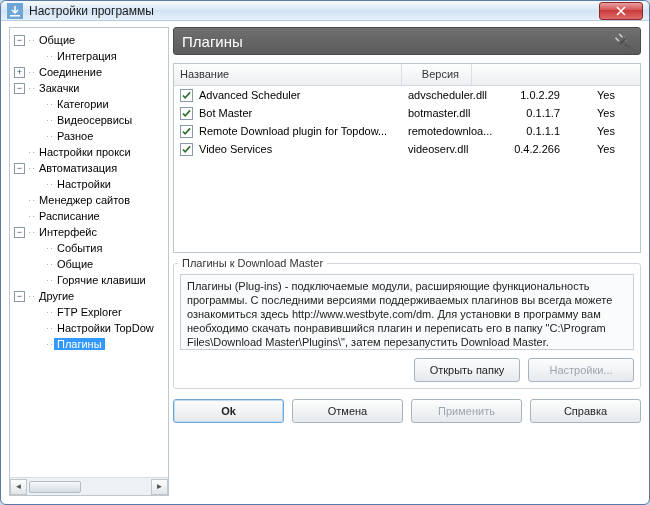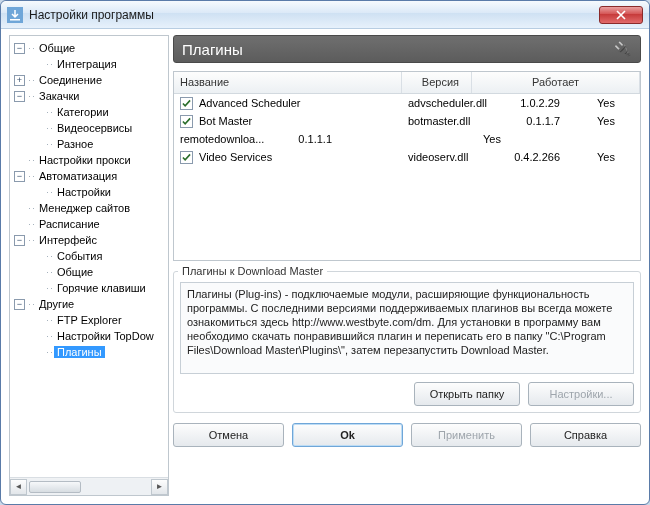--- a/index.html
+++ b/index.html
@@ -1,18 +1,18 @@
 <!DOCTYPE html>
 <html><head>
 <meta charset="utf-8">
 <style>
 * { box-sizing: border-box; margin: 0; padding: 0; }
 body { font-family: Tahoma, "Segoe UI", sans-serif; font-size: 11px; background: #d4e5f7; width: 650px; height: 505px; overflow: hidden; }
 .window { width: 650px; height: 505px; background: #fff; border: 1px solid #5a7ba8; border-radius: 6px; box-shadow: 0 0 8px rgba(0,0,0,0.2); display: flex; flex-direction: column; }
-.titlebar { height: 28px; background: linear-gradient(#f6fafd,#dbe9f7 45%,#cfe1f3 46%,#e7f1fb); border-bottom: 1px solid #b8cde2; display: flex; align-items: center; border-radius: 6px 6px 0 0; }
+.titlebar { height: 20px; background: linear-gradient(#f6fafd,#dbe9f7 45%,#cfe1f3 46%,#e7f1fb); border-bottom: 1px solid #b8cde2; display: flex; align-items: center; border-radius: 6px 6px 0 0; }
 .tb-icon { width: 16px; height: 16px; margin: 0 6px; }
 .tb-title { flex: 1; color: #1a1a1a; font-size: 12px; }
 .close-btn { width: 44px; height: 18px; margin-right: 6px; background: linear-gradient(#e9a0a0,#d45252 45%,#c63b3b 46%,#e26a6a); border: 1px solid #8a2a2a; border-radius: 3px; color: #fff; display: flex; align-items: center; justify-content: center; cursor: pointer; }
 .content { flex: 1; display: flex; padding: 6px 8px 8px 8px; gap: 4px; min-height: 0; }
 .sidebar { width: 160px; display: flex; flex-direction: column; border: 1px solid #bfc7ce; background: #fff; }
 .tree { flex: 1; overflow: hidden; padding: 4px 2px; }
 .node { display: flex; align-items: center; height: 16px; white-space: nowrap; cursor: default; }
 .node .tw { width: 11px; height: 11px; border: 1px solid #8a9aad; margin-right: 3px; display: flex; align-items: center; justify-content: center; font-size: 9px; line-height: 1; background: #fff; color: #37506e; flex-shrink: 0; }
 .node .sp { display: inline-block; flex-shrink: 0; }
 .dots { color: #9aa7b4; letter-spacing: 1px; font-size: 9px; flex-shrink: 0; }
@@ -32,21 +32,21 @@
 .col-f { flex: 0 0 100px; }
 .col-v { flex: 0 0 70px; text-align: right; padding-right: 12px !important; }
 .col-r { flex: 1; text-align: center; }
 .tbody { flex: 1; }
 .row { display: flex; height: 18px; align-items: center; }
 .row .cell { padding: 0 6px; overflow: hidden; text-overflow: ellipsis; white-space: nowrap; }
 .cb { width: 13px; height: 13px; border: 1px solid #8a9aad; background: #fff; margin-right: 6px; display: inline-flex; align-items: center; justify-content: center; flex-shrink: 0; }
 .cb svg { width: 9px; height: 9px; }
 .group { margin-top: 10px; border: 1px solid #d0d6db; border-radius: 3px; position: relative; padding: 10px 6px 6px 6px; }
 .group-title { position: absolute; top: -7px; left: 4px; background: #fff; padding: 0 4px; color: #333; }
-.desc-box { border: 1px solid #c7cfd6; background: #fafbfc; padding: 4px 6px; height: 92px; overflow: hidden; line-height: 14px; color: #222; }
+.desc-box { border: 1px solid #c7cfd6; background: #fafbfc; padding: 4px 6px; height: 76px; overflow: hidden; line-height: 14px; color: #222; }
 .btn-row { display: flex; gap: 8px; margin-top: 8px; justify-content: flex-end; }
 .btn { height: 24px; padding: 0 10px; min-width: 106px; background: linear-gradient(#fdfdfd,#e5e9ed); border: 1px solid #a9b3bc; border-radius: 3px; cursor: pointer; font-family: inherit; font-size: 11px; color: #222; }
 .btn:disabled { color: #9ea5ac; cursor: default; }
 .bottom-btns { display: flex; gap: 8px; margin-top: 10px; }
 .bottom-btns .btn { min-width: 104px; flex: 1; }
 .btn.primary { font-weight: bold; border-color: #6fa6d8; box-shadow: 0 0 0 1px #bcdcf5 inset; }
 </style>
 </head>
 <body>
 
@@ -201,21 +201,20 @@
     <div class="main">
       <div class="panel-header">
         <span>Плагины</span>
         <span class="plug">🔌</span>
       </div>
 
       <div class="table-wrap">
         <div class="thead">
           <div class="col-n">Название</div>
           <div class="col-v">Версия</div>
-          <div class="col-r">Работает</div>
         </div>
         <div class="tbody" id="tbody">
             <div class="row">
               <div class="cell col-n" style="display:flex;align-items:center">
                 <span class="cb">
                   <svg viewBox="0 0 10 10">
                     <path d="M1 5l2.5 2.5L9 1.5" stroke="#2b6e2b" stroke-width="1.8" fill="none"></path>
                   </svg>
                 </span>
                 <span>Advanced Scheduler</span>
@@ -231,20 +230,28 @@
                     <path d="M1 5l2.5 2.5L9 1.5" stroke="#2b6e2b" stroke-width="1.8" fill="none"></path>
                   </svg>
                 </span>
                 <span>Bot Master</span>
               </div>
               <div class="cell col-f">botmaster.dll</div>
               <div class="cell col-v">0.1.1.7</div>
               <div class="cell col-r">Yes</div>
             </div>
             <div class="row">
+              <div class="cell col-n" style="display:flex;align-items:center">
+                <span class="cb">
+                  <svg viewBox="0 0 10 10">
+                    <path d="M1 5l2.5 2.5L9 1.5" stroke="#2b6e2b" stroke-width="1.8" fill="none"></path>
+                  </svg>
+                </span>
+                <span>Remote Download plugin for Topdow...</span>
+              </div>
               <div class="cell col-f">remotedownloa...</div>
               <div class="cell col-v">0.1.1.1</div>
               <div class="cell col-r">Yes</div>
             </div>
             <div class="row">
               <div class="cell col-n" style="display:flex;align-items:center">
                 <span class="cb">
                   <svg viewBox="0 0 10 10">
                     <path d="M1 5l2.5 2.5L9 1.5" stroke="#2b6e2b" stroke-width="1.8" fill="none"></path>
                   </svg>
@@ -261,20 +268,20 @@
       <div class="group">
         <div class="group-title">Плагины к Download Master</div>
         <div class="desc-box">Плагины (Plug-ins) - подключаемые модули, расширяющие функциональность программы. С последними версиями поддерживаемых плагинов вы всегда можете ознакомиться здесь http://www.westbyte.com/dm. Для установки в программу вам необходимо скачать понравившийся плагин и переписать его в папку "C:\Program Files\Download Master\Plugins\", затем перезапустить Download Master.</div>
         <div class="btn-row">
           <button class="btn">Открыть папку</button>
           <button class="btn" disabled="">Настройки...</button>
         </div>
       </div>
 
       <div class="bottom-btns">
+        <button class="btn primary">Ok</button>
         <button class="btn">Отмена</button>
-        <button class="btn primary">Ok</button>
         <button class="btn" disabled="">Применить</button>
         <button class="btn">Справка</button>
       </div>
     </div>
   </div>
 </div>
 
 </body></html>

